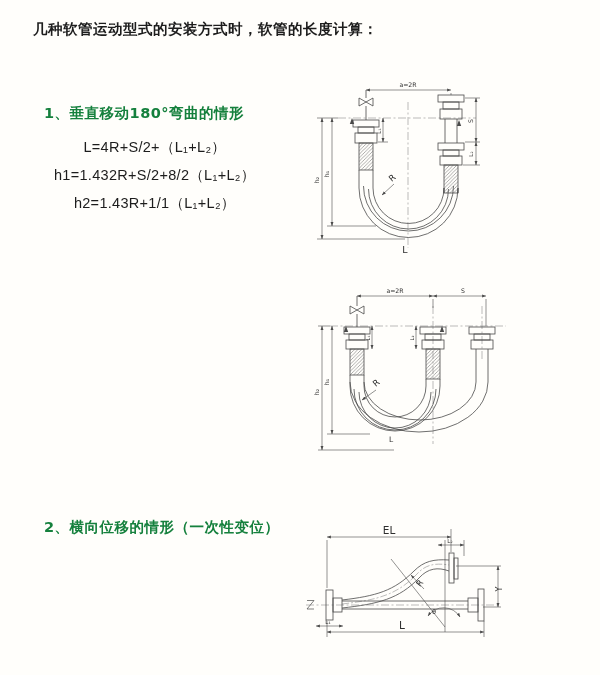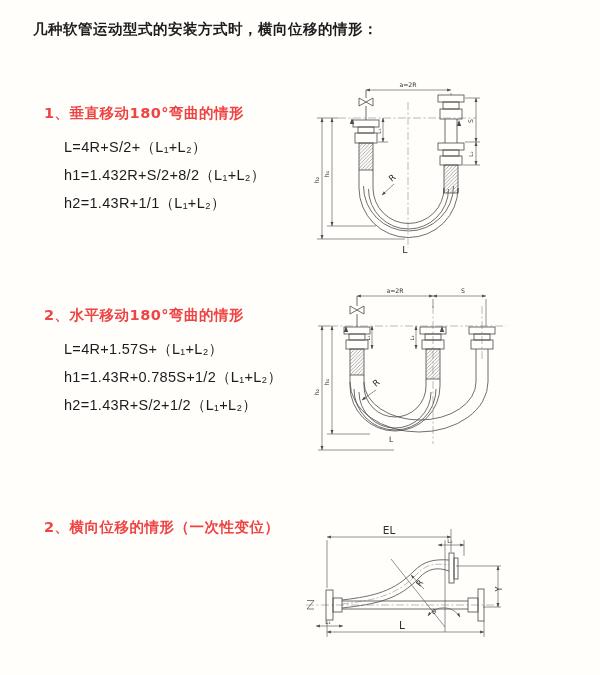--- a/index.html
+++ b/index.html
@@ -2,52 +2,44 @@
 <html><head>
 <meta charset="utf-8">
 <style>
   html,body{margin:0;padding:0;}
   body{width:600px;height:675px;background:#fffefb;overflow:hidden;
        font-family:"DejaVu Sans","Liberation Sans",sans-serif;}
   .page{position:relative;width:600px;height:675px;background:#fffefb;}
   .title{position:absolute;left:33px;top:20px;font-size:14.5px;font-weight:700;
          color:#1d1d1d;letter-spacing:0.5px;}
   .section{position:absolute;left:44px;}
-  .section-heading{font-size:14.5px;font-weight:700;color:#ef4444;letter-spacing:0.5px;}
-  .formulas{margin:10px 0 0 20px;}
+  .section-heading{font-size:14.5px;font-weight:700;color:#15803d;letter-spacing:0.5px;}
+  .formulas{margin:10px 0 0 10px;text-align:center;}
   .formula{font-size:14.5px;color:#1d1d1d;line-height:28px;letter-spacing:0.3px;
            font-family:"Liberation Sans","DejaVu Sans",sans-serif;}
   .diagram{position:absolute;}
   svg{display:block;font-family:"DejaVu Sans",sans-serif;}
   svg text{fill:#2e2e2e;}
 </style>
 </head>
 <body>
 
 <div class="page">
 
-  <div class="title">几种软管运动型式的安装方式时，横向位移的情形：</div>
+  <div class="title">几种软管运动型式的安装方式时，软管的长度计算：</div>
 
   <div class="section" style="top:104px">
     <div class="section-heading">1、垂直移动180°弯曲的情形</div>
     <div class="formulas">
       <div class="formula">L=4R+S/2+（L₁+L₂）</div>
       <div class="formula">h1=1.432R+S/2+8/2（L₁+L₂）</div>
       <div class="formula">h2=1.43R+1/1（L₁+L₂）</div>
     </div>
   </div>
 
-  <div class="section" style="top:306px">
-    <div class="section-heading">2、水平移动180°弯曲的情形</div>
-    <div class="formulas">
-      <div class="formula">L=4R+1.57S+（L₁+L₂）</div>
-      <div class="formula">h1=1.43R+0.785S+1/2（L₁+L₂）</div>
-      <div class="formula">h2=1.43R+S/2+1/2（L₁+L₂）</div>
-    </div>
-  </div>
 
   <div class="section" style="top:518px">
     <div class="section-heading">2、横向位移的情形（一次性变位）</div>
   </div>
 
   <div class="diagram" style="left:308px;top:76px">
     <svg width="290" height="185" viewBox="0 0 290 185">
       <defs>
         <pattern id="d1hatch" patternUnits="userSpaceOnUse" width="3.5" height="3.5">
           <path d="M0,3.5 L3.5,0" stroke="#6a6a6a" stroke-width="0.55"></path>

